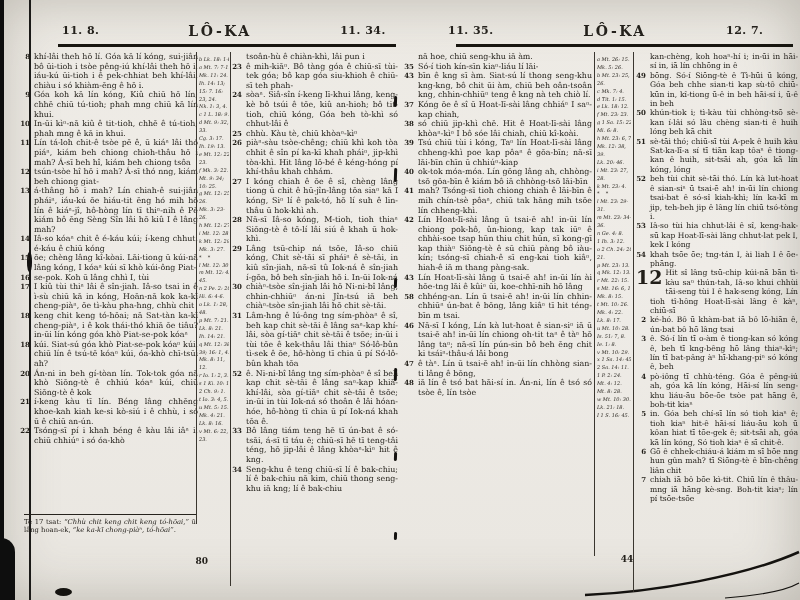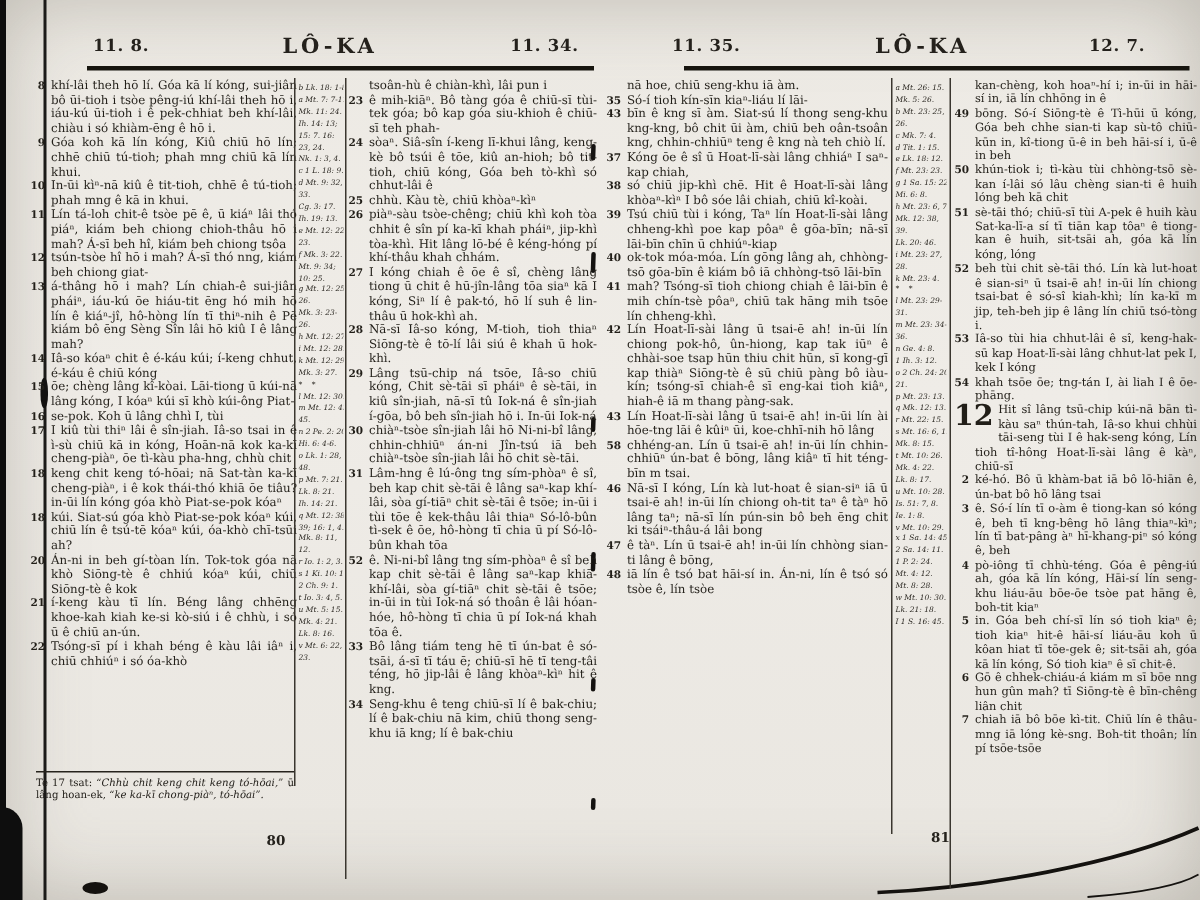--- a/index.html
+++ b/index.html
@@ -52,21 +52,21 @@
   #pl-rule-a{left:196px;top:52px;height:472px;}
   #pl-rule-b{left:230px;top:52px;height:534px;}
   #pr-rule-a{left:594px;top:52px;height:504px;}
   #pr-rule-b{left:633px;top:52px;height:540px;}
 
   
   .footnote{position:absolute;left:24px;top:514px;width:172px;border-top:1px solid #26231d;
             padding-top:3px;font-size:6.8px;line-height:8.4px;text-align:justify;}
   .footnote .q{font-style:italic;}
   .pagenum{position:absolute;font-size:9px;font-weight:bold;}
-  #pl-num{left:160px;top:556px;width:48px;text-align:center;}
+  #pl-num{left:160px;top:556px;width:48px;text-align:right;}
   #pr-num{left:606px;top:554px;width:42px;text-align:center;}
 </style>
 </head>
 <body>
 
 <div class="scan">
 
   <div class="strip-left"></div>
   <div class="corner-bl"></div>
   <div class="gutter-line"></div>
@@ -545,22 +545,22 @@
 
         <p class="verse">
           
           <span class="vnum">6</span>
           <span class="vtext">Gō ê chhek-chiáu-á kiám m sī bōe nng hun gûn mah? tī Siōng-tè ê bīn-chêng liân chit</span>
         </p>
 
         <p class="verse">
           
           <span class="vnum">7</span>
-          <span class="vtext">chiah iā bô bōe kì-tit. Chiū lín ê thâu-mng iā lóng kè-sng. Boh-tit thoân; lín pí tsōe-tsōe</span>
+          <span class="vtext">chiah iā bô bōe kì-tit. Chiū lín ê thâu-mng iā hāng kè-sng. Boh-tit kiaⁿ; lín pí tsōe-tsōe</span>
         </p>
       </div>
 
     <div class="vrule" id="pr-rule-a"></div>
     <div class="vrule" id="pr-rule-b"></div>
 
-    <div class="pagenum" id="pr-num">81</div>
+    <div class="pagenum" id="pr-num">44</div>
   </section>
 </div>
 
 </body></html>

